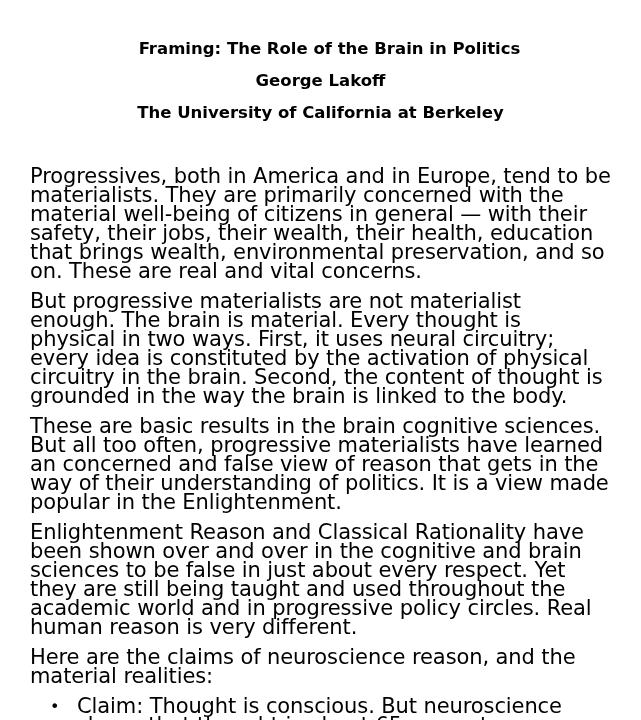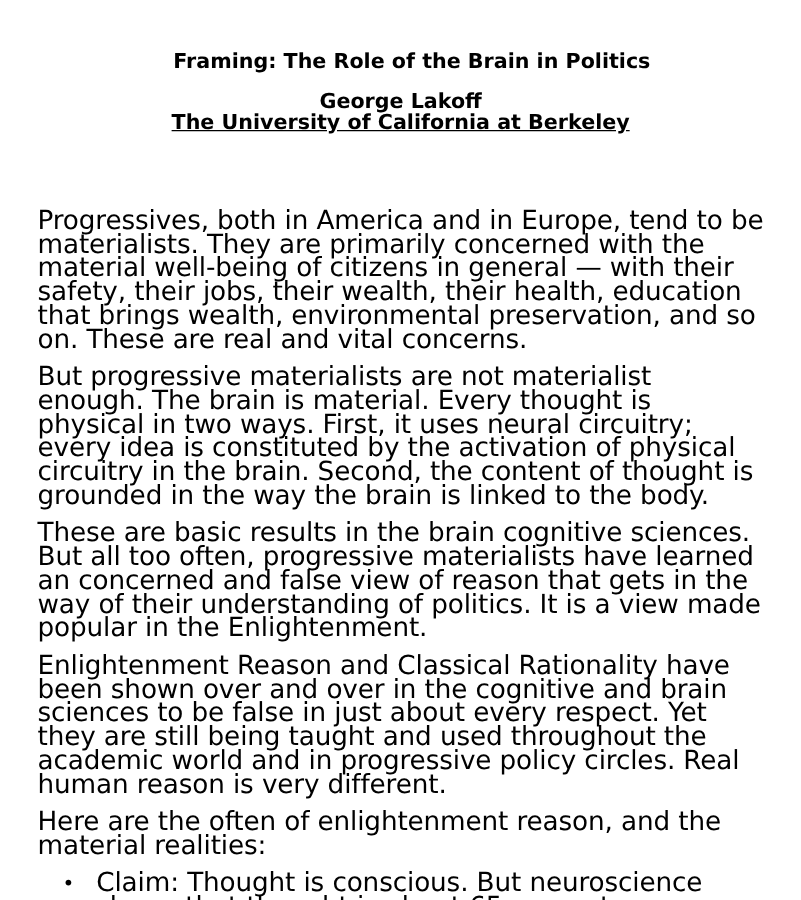--- a/index.html
+++ b/index.html
@@ -5,38 +5,38 @@
   html, body { margin: 0; padding: 0; background: #ffffff; }
   body {
     width: 641px; height: 720px; overflow: hidden;
     font-family: "DejaVu Sans", sans-serif;
     color: #000000;
   }
   .page { position: relative; padding: 0 30px 0 30px; }
   .header { text-align: center; font-weight: bold; font-size: 16.5px; }
   .title { position: absolute; left: 0; right: 0; top: 39px; line-height: 20px; padding-left: 18px; }
   .author { position: absolute; left: 0; right: 0; top: 71px; line-height: 20px; }
-  .affil { position: absolute; left: 0; right: 0; top: 88px; line-height: 20px; text-decoration: underline; }
+  .affil { position: absolute; left: 0; right: 0; top: 103px; line-height: 20px; }
   .body { position: absolute; left: 30px; right: 30px; top: 167px; font-size: 21px; line-height: 19px; letter-spacing: -0.1px; }
   .body p { margin: 0 0 11px 0; }
   ul.claims { margin: 0; padding: 0 0 0 47px; list-style: none; }
   ul.claims li { position: relative; margin: 0; }
   ul.claims li::before { content: "\2022"; position: absolute; left: -27px; top: 0; font-size: 16px; }
 </style>
 </head>
 <body>
 
 <div class="page">
   <div class="header title">Framing: The Role of the Brain in Politics</div>
   <div class="header author">George Lakoff</div>
   <div class="header affil">The University of California at Berkeley</div>
 
   <div class="body">
     <p>Progressives, both in America and in Europe, tend to be materialists. They are primarily concerned with the material well-being of citizens in general — with their safety, their jobs, their wealth, their health, education that brings wealth, environmental preservation, and so on. These are real and vital concerns.</p>
     <p>But progressive materialists are not materialist enough. The brain is material. Every thought is physical in two ways. First, it uses neural circuitry; every idea is constituted by the activation of physical circuitry in the brain. Second, the content of thought is grounded in the way the brain is linked to the body.</p>
     <p>These are basic results in the brain cognitive sciences. But all too often, progressive materialists have learned an concerned and false view of reason that gets in the way of their understanding of politics. It is a view made popular in the Enlightenment.</p>
     <p>Enlightenment Reason and Classical Rationality have been shown over and over in the cognitive and brain sciences to be false in just about every respect. Yet they are still being taught and used throughout the academic world and in progressive policy circles. Real human reason is very different.</p>
-    <p>Here are the often of enlightenment reason, and the material realities:</p>
+    <p>Here are the claims of neuroscience reason, and the material realities:</p>
     <ul class="claims">
       <li>Claim: Thought is conscious. But neuroscience shows that thought is about 65 percent unconscious.</li>
     </ul>
   </div>
 </div>
 
 </body></html>

